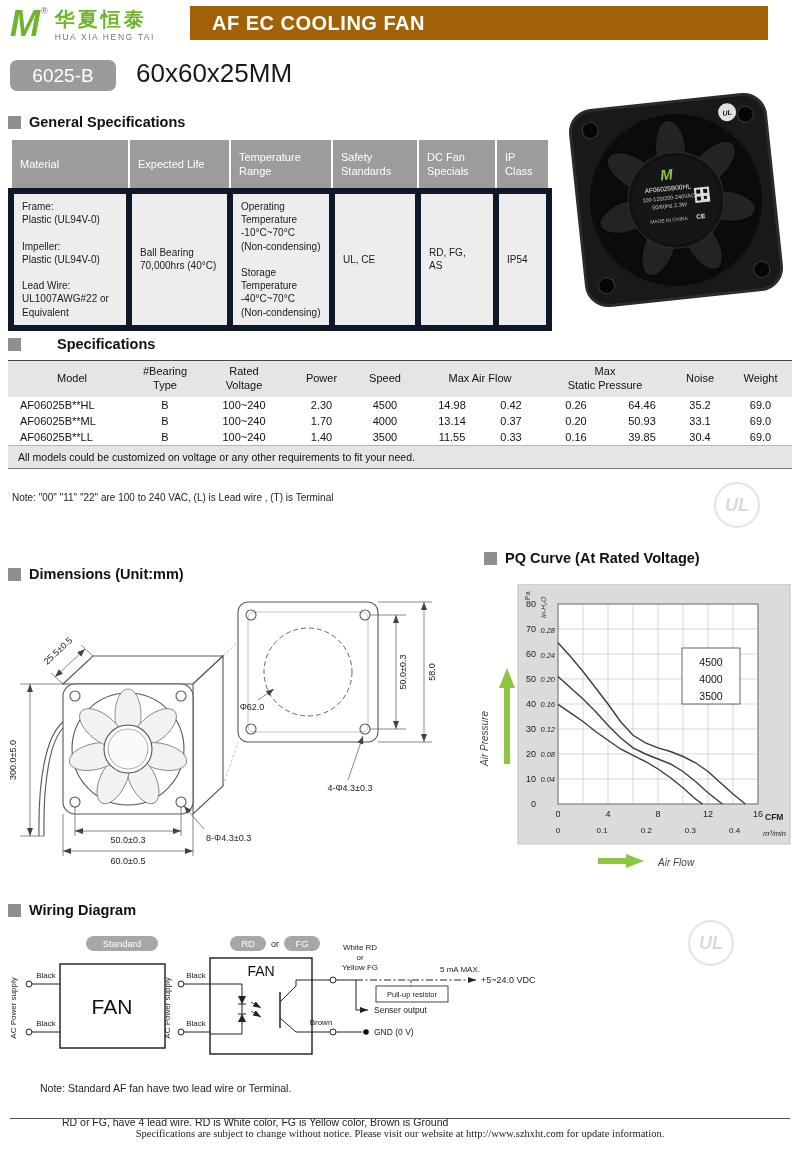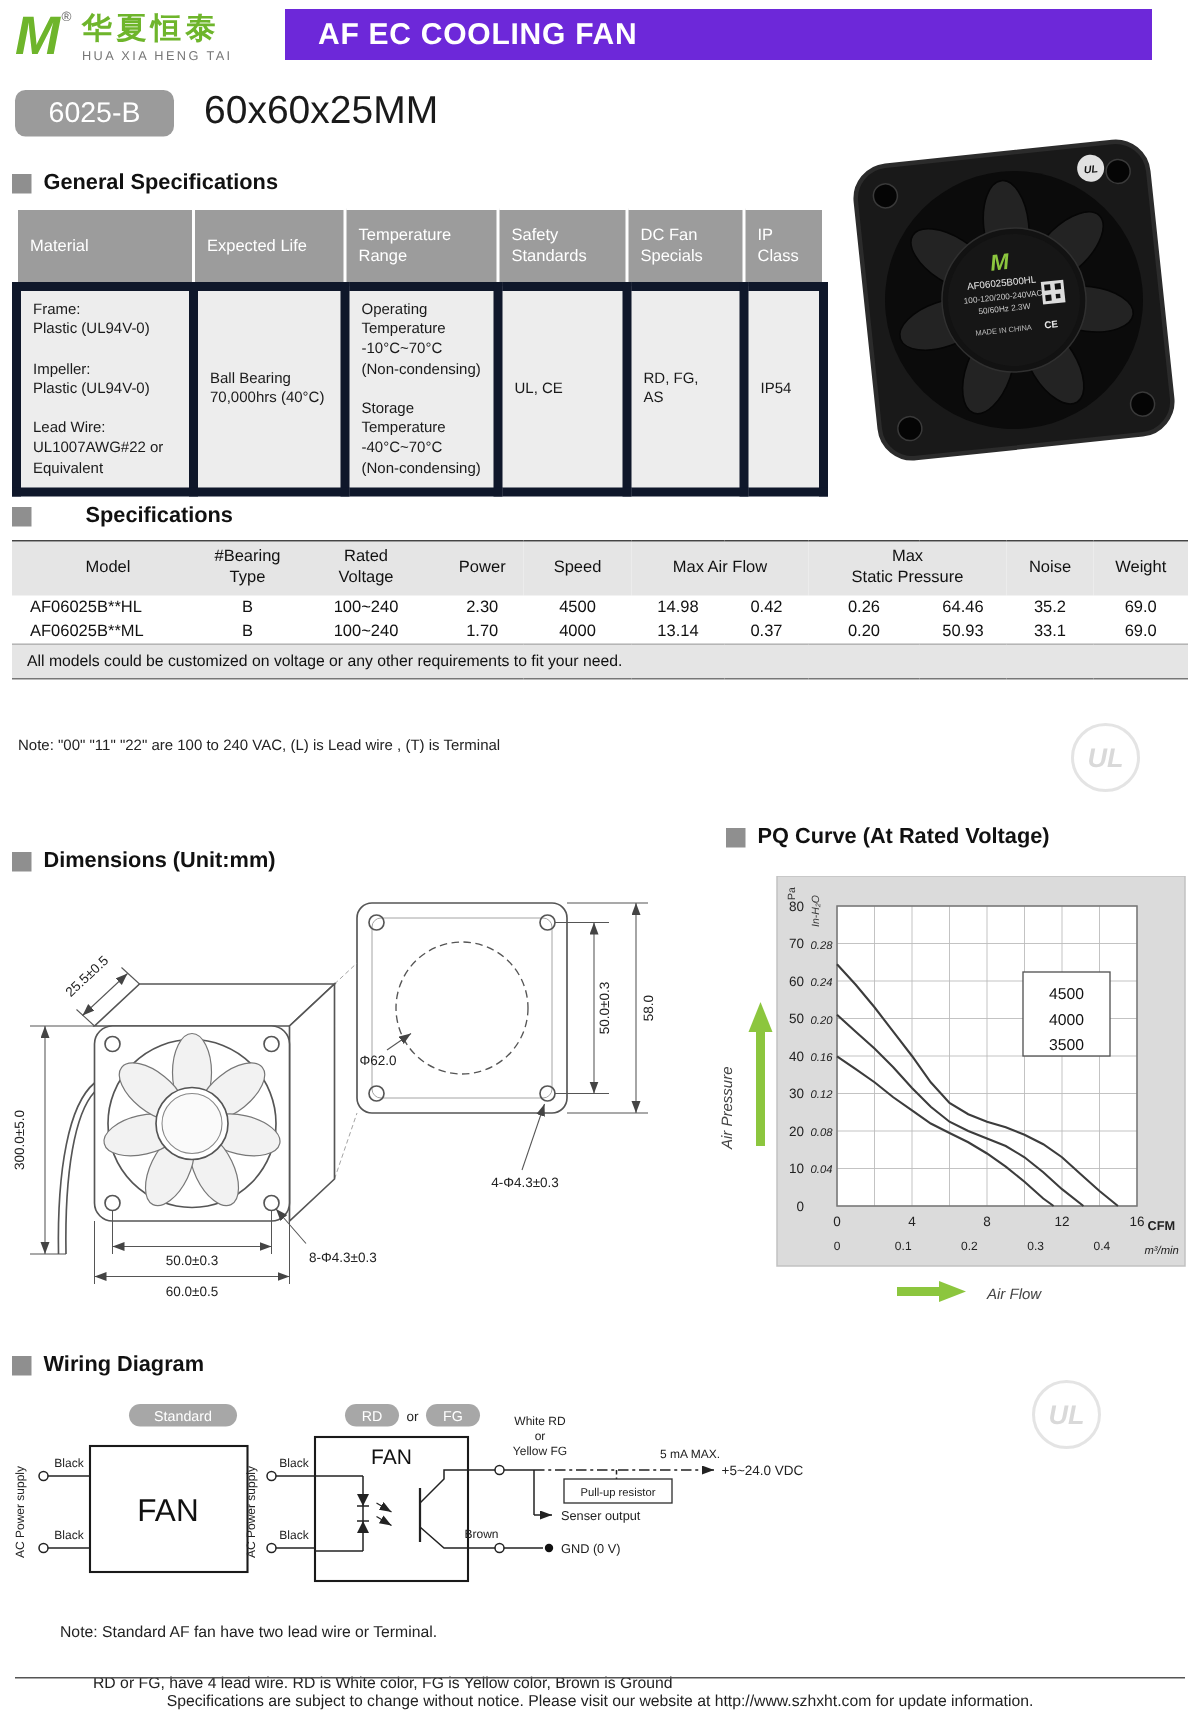--- a/index.html
+++ b/index.html
@@ -7,21 +7,21 @@
   body { font-family:"Liberation Sans", sans-serif; color:#111; }
   .page { position:relative; width:800px; height:1150px; background:#fff; overflow:hidden; margin:0 auto; }
 
   
   .logo { position:absolute; left:10px; top:4px; display:flex; align-items:flex-start; }
   .logo-m { font-size:36px; font-weight:bold; font-style:italic; color:#6EB52B; line-height:40px; }
   .logo-r { font-size:9px; color:#666; margin-left:1px; margin-top:2px; }
   .brand { margin-left:7px; padding-top:4px; }
   .brand-cn { font-size:20px; font-weight:bold; color:#6EB52B; letter-spacing:3px; line-height:22px;}
   .brand-en { font-size:8.5px; color:#777; letter-spacing:1.6px; margin-top:2px; }
-  .banner { position:absolute; left:190px; top:6px; width:578px; height:34px; background:#6d28d9;
+  .banner { position:absolute; left:190px; top:6px; width:578px; height:34px; background:#a16207;
             color:#fff; font-size:20px; font-weight:bold; line-height:34px; padding-left:22px; letter-spacing:.5px; }
 
   .model-badge { position:absolute; left:10px; top:60px; width:106px; height:31px; background:#9B9B9B;
                  border-radius:7px; color:#fff; font-size:19px; text-align:center; line-height:31px; }
   .size-text { position:absolute; left:136px; top:58px; font-size:26px; color:#1a1a1a; }
   .subtitle { position:absolute; left:306px; top:60px; font-size:13px; color:#111; line-height:1.45; }
 
   .section-title { position:absolute; display:flex; align-items:center; gap:8px; }
   .sq { width:13px; height:13px; background:#8F8F8F; flex:0 0 auto; }
   .st-text { font-size:14.5px; font-weight:bold; color:#111; }
@@ -49,21 +49,21 @@
 
   .dims-svg { position:absolute; left:8px; top:584px; }
   .pq-svg { position:absolute; left:480px; top:584px; }
   .wiring-svg { position:absolute; left:8px; top:924px; }
   .fan-svg { position:absolute; left:564px; top:78px; }
 
   .wnote1 { position:absolute; left:40px; top:1082px; font-size:10.5px; color:#222; }
   .wnote2 { position:absolute; left:62px; top:1096px; font-size:10.5px; color:#222;margin-top:20px; }
 
   .footer { position:absolute; left:10px; top:1118px; width:780px; border-top:1px solid #555;
-            padding-top:9px; text-align:center; font-size:10.5px; color:#222; }
+            padding-top:9px; text-align:center; font-size:10.5px; color:#222;font-family:Liberation Serif, serif; }
 
   .ul-wm { position:absolute; width:46px; height:46px; border:2px solid #b9b9b9; border-radius:50%; opacity:.38;
            display:flex; align-items:center; justify-content:center; font-style:italic; font-weight:bold;
            font-size:18px; color:#9d9d9d; background:transparent; }
   svg text { font-family:"Liberation Sans", sans-serif; }
 </style>
 </head>
 <body>
 
 <div class="page">
@@ -232,20 +232,33 @@
           <td>100~240</td>
           <td>1.70</td>
           <td>4000</td>
           <td>13.14</td>
           <td>0.37</td>
           <td>0.20</td>
           <td>50.93</td>
           <td>33.1</td>
           <td>69.0</td>
         </tr>
+        <tr>
+          <td class="pn">AF06025B**LL</td>
+          <td>B</td>
+          <td>100~240</td>
+          <td>1.40</td>
+          <td>3500</td>
+          <td>11.55</td>
+          <td>0.33</td>
+          <td>0.16</td>
+          <td>39.85</td>
+          <td>30.4</td>
+          <td>69.0</td>
+        </tr>
       </tbody>
     <tfoot>
       <tr class="note-row">
         <td colspan="11">All models could be customized on voltage or any other requirements to fit your need.</td>
       </tr>
     </tfoot>
   </table>
   <div class="note2">Note: "00" "11" "22" are 100 to 240 VAC, (L) is Lead wire , (T) is Terminal</div>
 
   <div class="ul-wm" style="left:714px; top:482px;">

